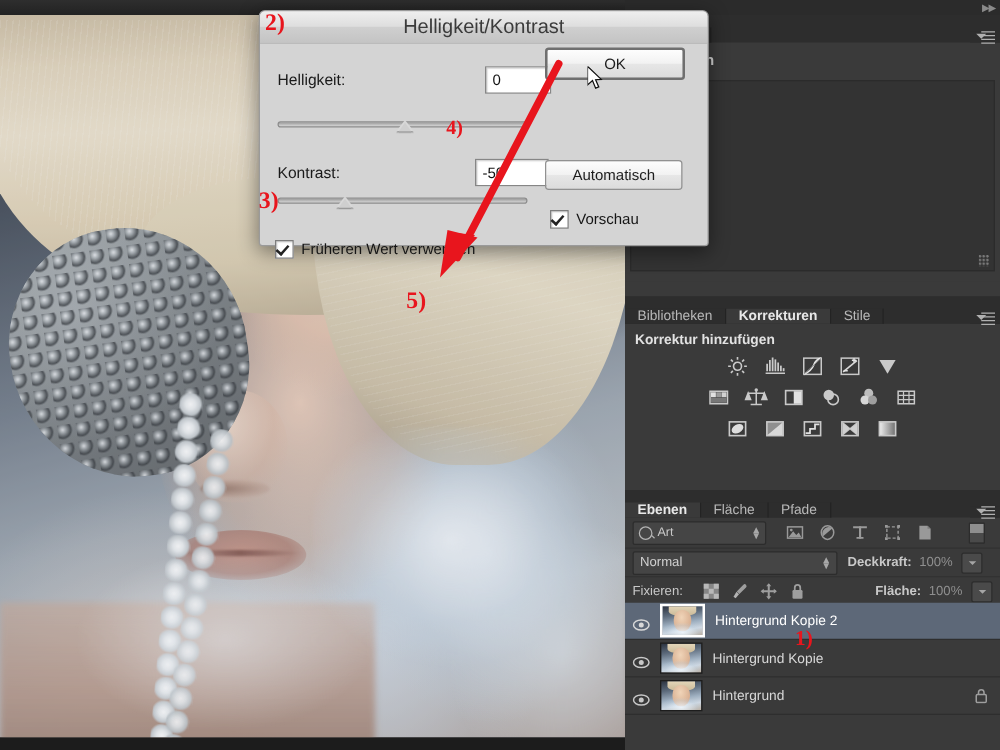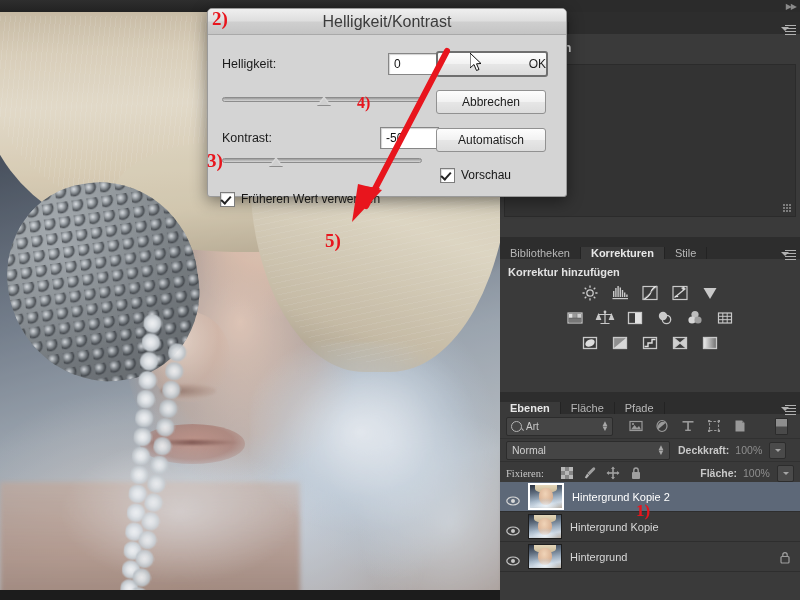--- a/index.html
+++ b/index.html
@@ -155,21 +155,21 @@
   .lay-blend{height:22px;display:flex;align-items:center;padding:0 6px;background:#3a3a3a;border-bottom:1px solid #313131;}
   .blendsel{width:152px;height:17px;background:#454545;border:1px solid #2c2c2c;border-radius:2px;display:flex;align-items:center;padding:0 5px;position:relative;}
   .blendsel span{font-size:10.5px;color:#d0d0d0;}
   .blendsel .updown{position:absolute;right:4px;top:3px;color:#a8a8a8;font-size:8px;line-height:5px;}
   .opa-label{font-size:10.5px;color:#c8c8c8;margin-left:8px;font-weight:bold;}
   .opa-val{font-size:10.5px;color:#8f8f8f;margin-left:6px;width:34px;}
   .opa-arrow{width:15px;height:15px;background:#4a4a4a;border:1px solid #2c2c2c;border-radius:2px;display:flex;align-items:center;justify-content:center;}
   .opa-arrow:after{content:"";border-left:3px solid transparent;border-right:3px solid transparent;border-top:3.5px solid #a5a5a5;}
 
   .lay-lock{height:22px;display:flex;align-items:center;padding:0 6px;background:#3a3a3a;border-bottom:1px solid #2a2a2a;}
-  .lock-label{font-size:10.5px;color:#c8c8c8;margin-right:16px;font-family:Liberation Serif, serif;}
+  .lock-label{font-size:10.5px;color:#c8c8c8;margin-right:16px;}
   .lockico{width:14px;height:14px;margin-right:9px;opacity:.8;}
 
   .lay-list{position:absolute;left:0;right:0;top:90px;bottom:0;background:#3a3a3a;overflow:hidden;}
   .lay-row{height:29px;display:flex;align-items:center;border-bottom:1px solid #2e2e2e;position:relative;}
   .lay-row.group{background:#3a3a3a;}
   .lay-row.selected{background:#5d6878;}
   .eye-cell{width:26px;display:flex;align-items:center;justify-content:center;}
   .eye{width:14px;height:10px;}
   .thumb{width:32px;height:23px;margin-left:2px;border:1px solid #1d1d1d;position:relative;overflow:hidden;
     background:linear-gradient(170deg,#2c3340 0%,#5d6b7c 30%,#9fb0c1 58%,#cfd8e2 78%,#b9a896 100%);}
@@ -646,25 +646,22 @@
       <div class="slider" style="left:14px;top:120px;width:200px;">
         <div class="track"></div>
         <div class="knob" style="left:47px;"></div>
       </div>
 
       <div class="chk" style="left:12px;top:157px;">
         <span class="chkbox"></span>
         <span>Früheren Wert verwenden</span>
       </div>
 
-      <div class="btn default" style="left:228px;top:16px;justify-content:flex-end;">
+      <div class="btn default" style="left:228px;top:3px;">
         <span>OK</span>
-      </div>
-      <div class="btn" style="left:228px;top:55px;">
-        <span>Abbrechen</span>
       </div>
       <div class="btn" style="left:228px;top:93px;">
         <span>Automatisch</span>
       </div>
 
       <div class="chk" style="left:232px;top:133px;">
         <span class="chkbox"></span>
         <span>Vorschau</span>
       </div>
 

